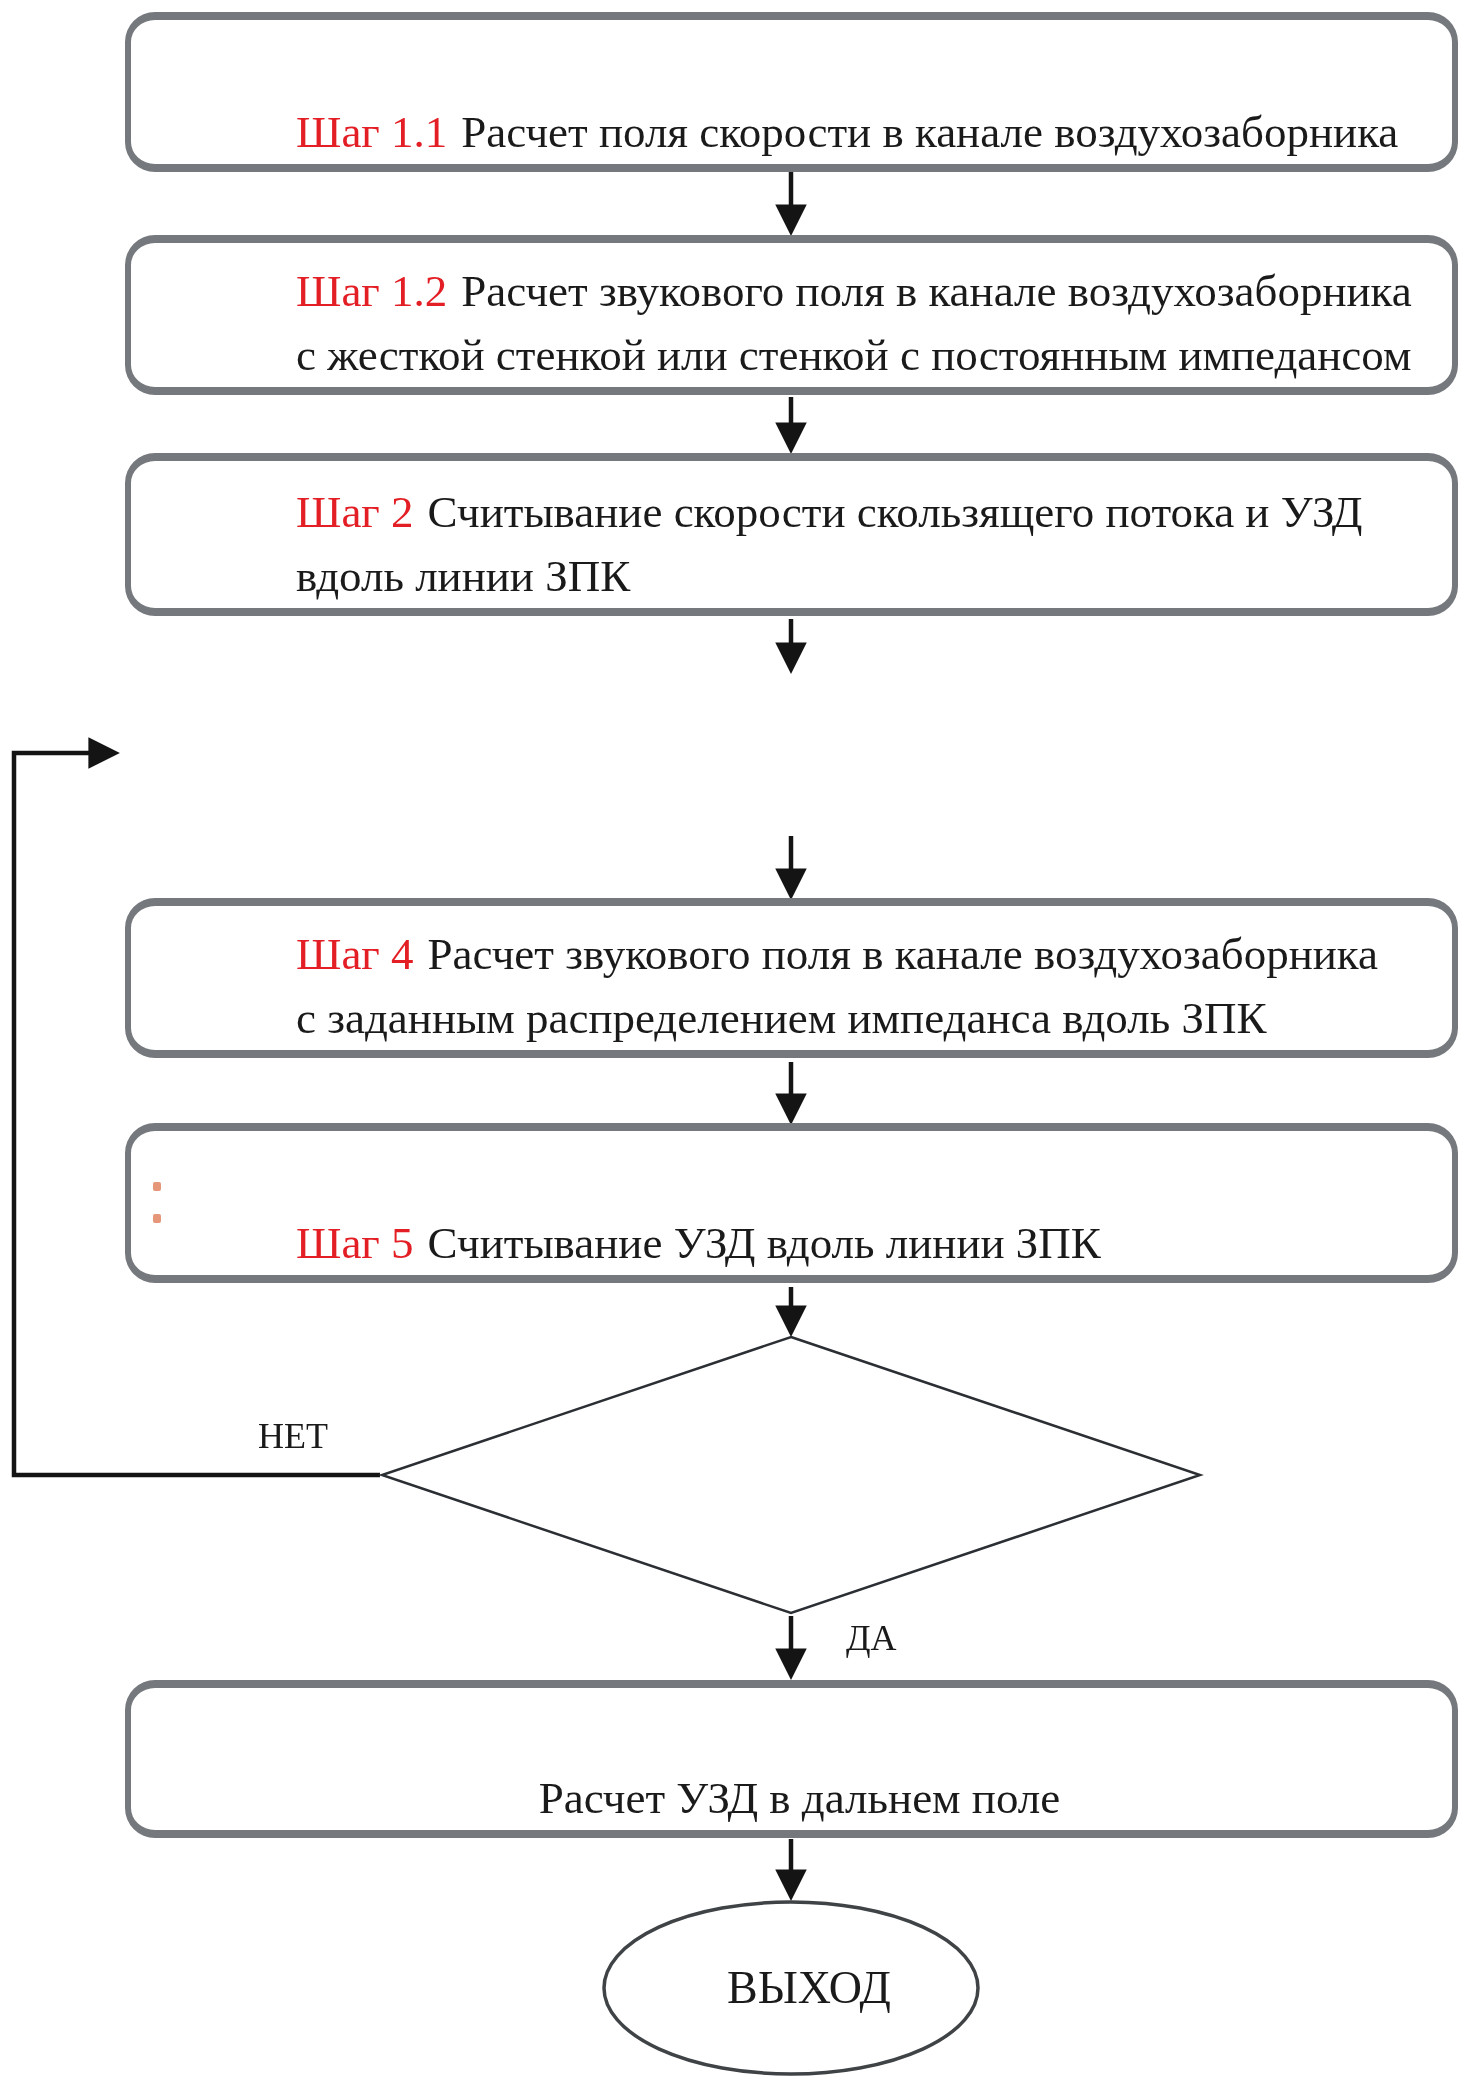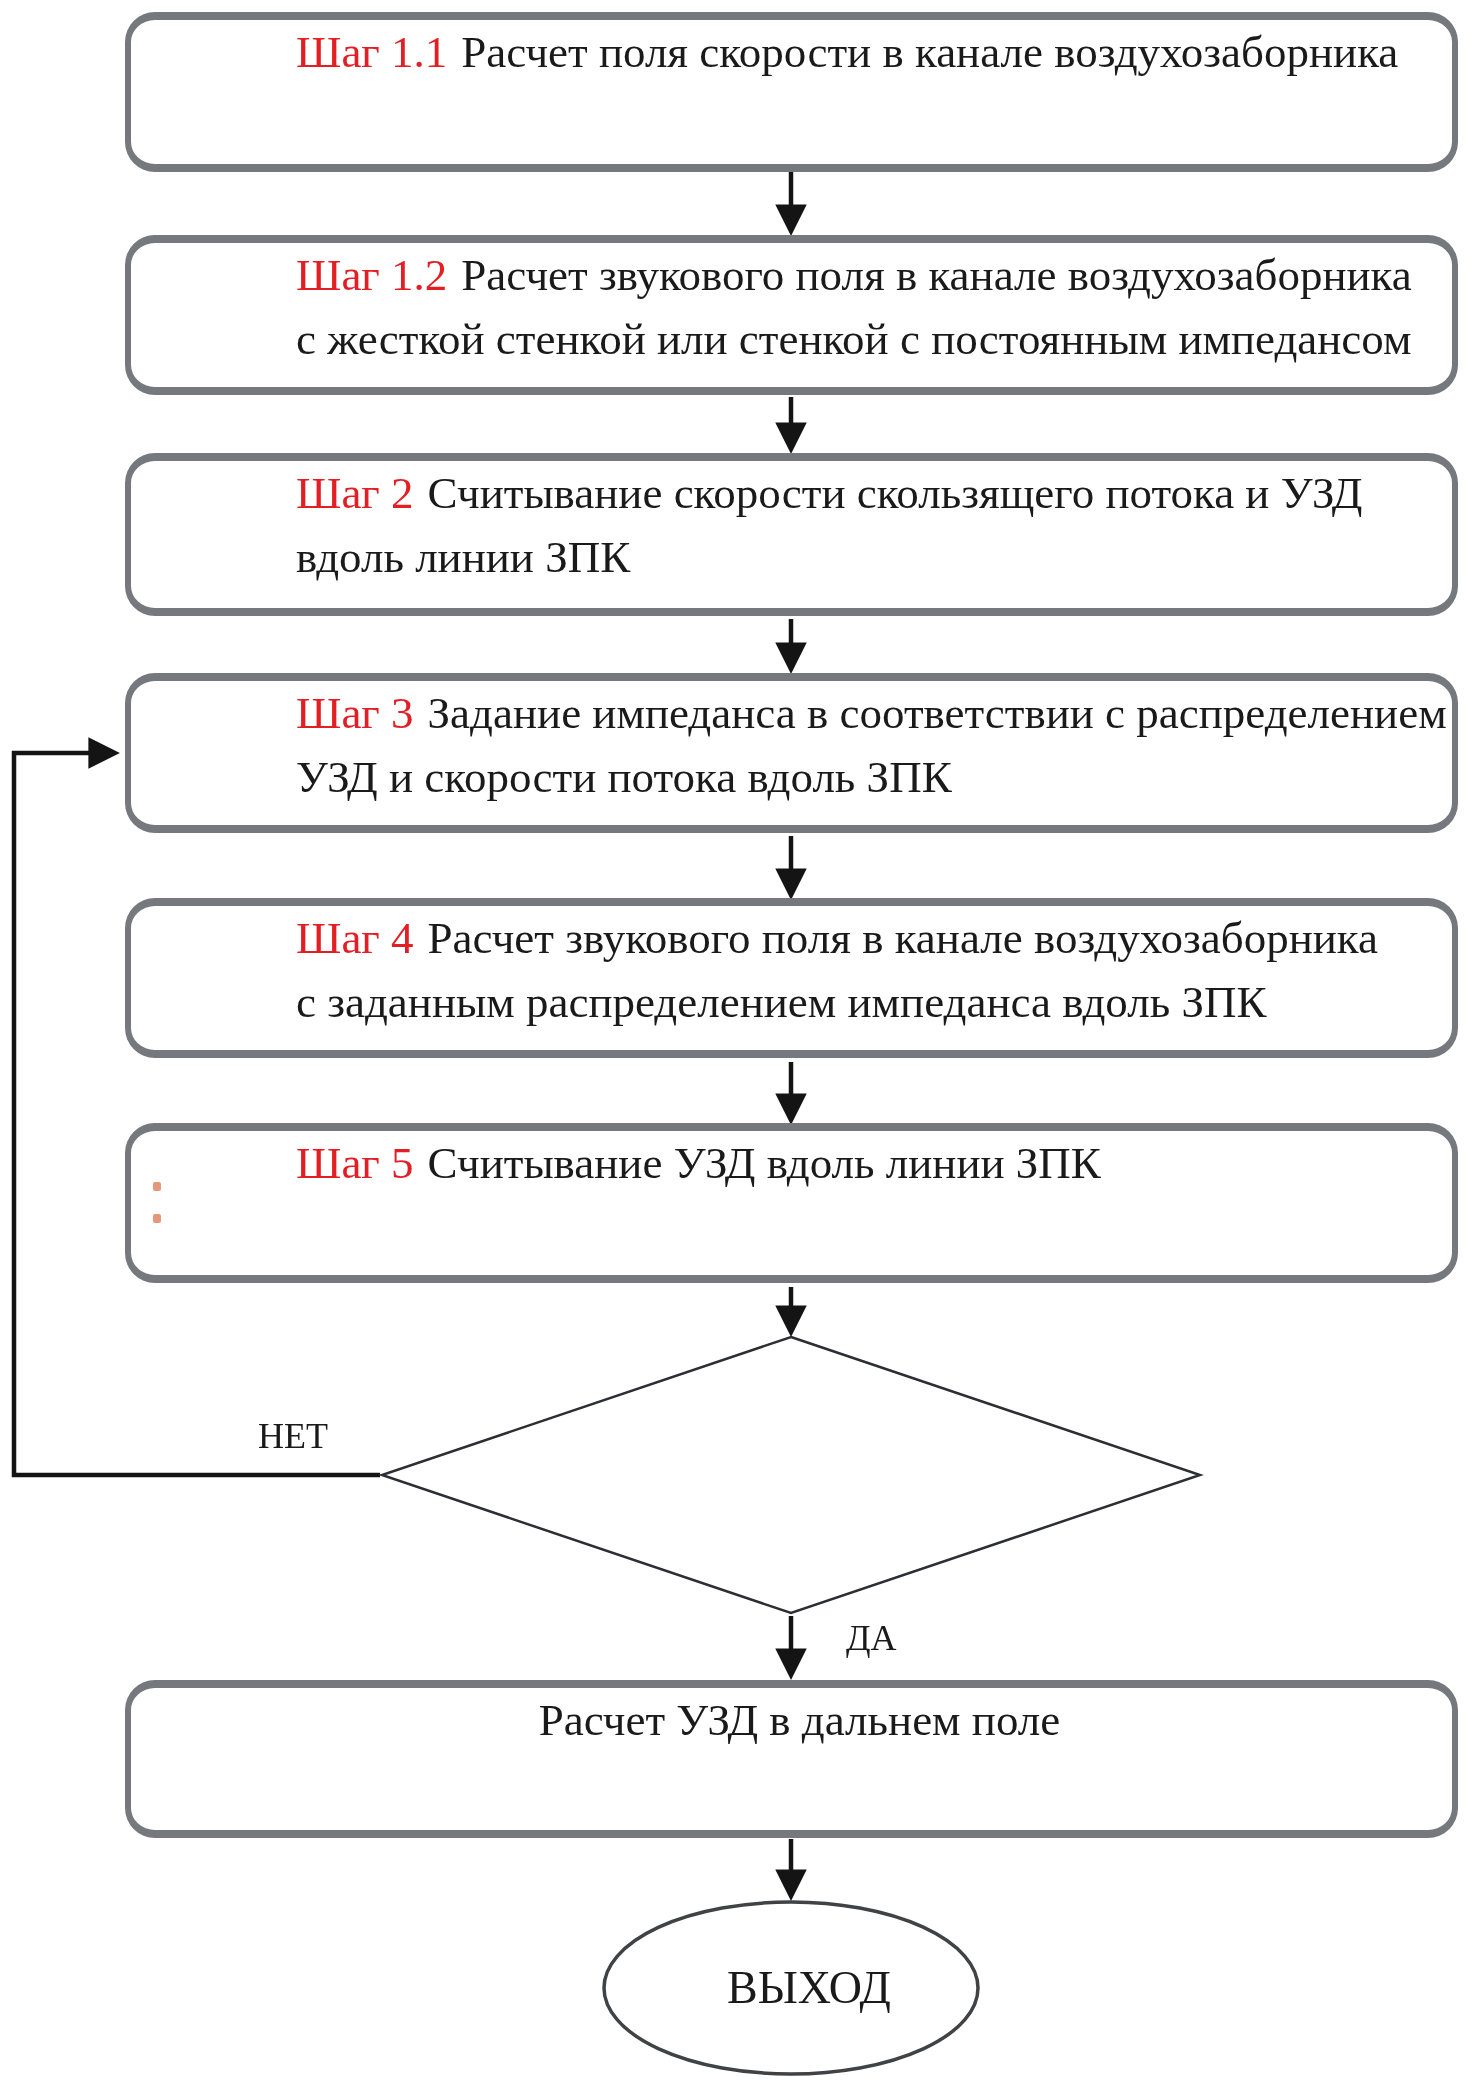--- a/index.html
+++ b/index.html
@@ -4,21 +4,21 @@
 <style>
   html,body{margin:0;padding:0;background:#ffffff;}
   .canvas{
     position:relative;width:1473px;height:2084px;background:#ffffff;
     font-family:"Liberation Serif","DejaVu Serif",serif;color:#1a1a1a;overflow:hidden;
   }
   .connectors{position:absolute;left:0;top:0;width:1473px;height:2084px;}
   .node{
     position:absolute;left:125px;width:1333px;box-sizing:border-box;
     background:#ffffff;border:6px solid #75797d;border-top-width:8px;border-bottom-width:8px;
-    border-radius:30px;display:flex;flex-direction:column;justify-content:flex-start;
+    border-radius:30px;display:flex;flex-direction:column;justify-content:flex-end;
     font-size:45px;line-height:64px;
   }
   .node .ln{white-space:nowrap;padding-left:165px;}
   .node.center .ln{padding-left:16px;text-align:center;}
   .step{color:#e31e24;margin-right:14px;}
   .diamond-text{
     position:absolute;left:391px;top:1382px;width:800px;text-align:center;
     font-size:45px;line-height:62px;
   }
   .diamond-text .step{margin-right:0;}
@@ -74,26 +74,20 @@
     <div class="ln">с жесткой стенкой или стенкой с постоянным импедансом</div>
   </div>
 
   <div class="node" style="top:453px;height:163px;">
     <div class="ln">
       <span class="step">Шаг 2</span><span>Считывание скорости скользящего потока и УЗД</span>
     </div>
     <div class="ln">вдоль линии ЗПК</div>
   </div>
 
-  <div class="node" style="top:673px;height:160px;">
-    <div class="ln">
-      <span class="step">Шаг 3</span><span>Задание импеданса в соответствии с распределением</span>
-    </div>
-    <div class="ln">УЗД и скорости потока вдоль ЗПК</div>
-  </div>
 
   <div class="node" style="top:898px;height:160px;">
     <div class="ln">
       <span class="step">Шаг 4</span><span>Расчет звукового поля в канале воздухозаборника</span>
     </div>
     <div class="ln">с заданным распределением импеданса вдоль ЗПК</div>
   </div>
 
   <div class="node" style="top:1123px;height:160px;">
     <div class="ln">

